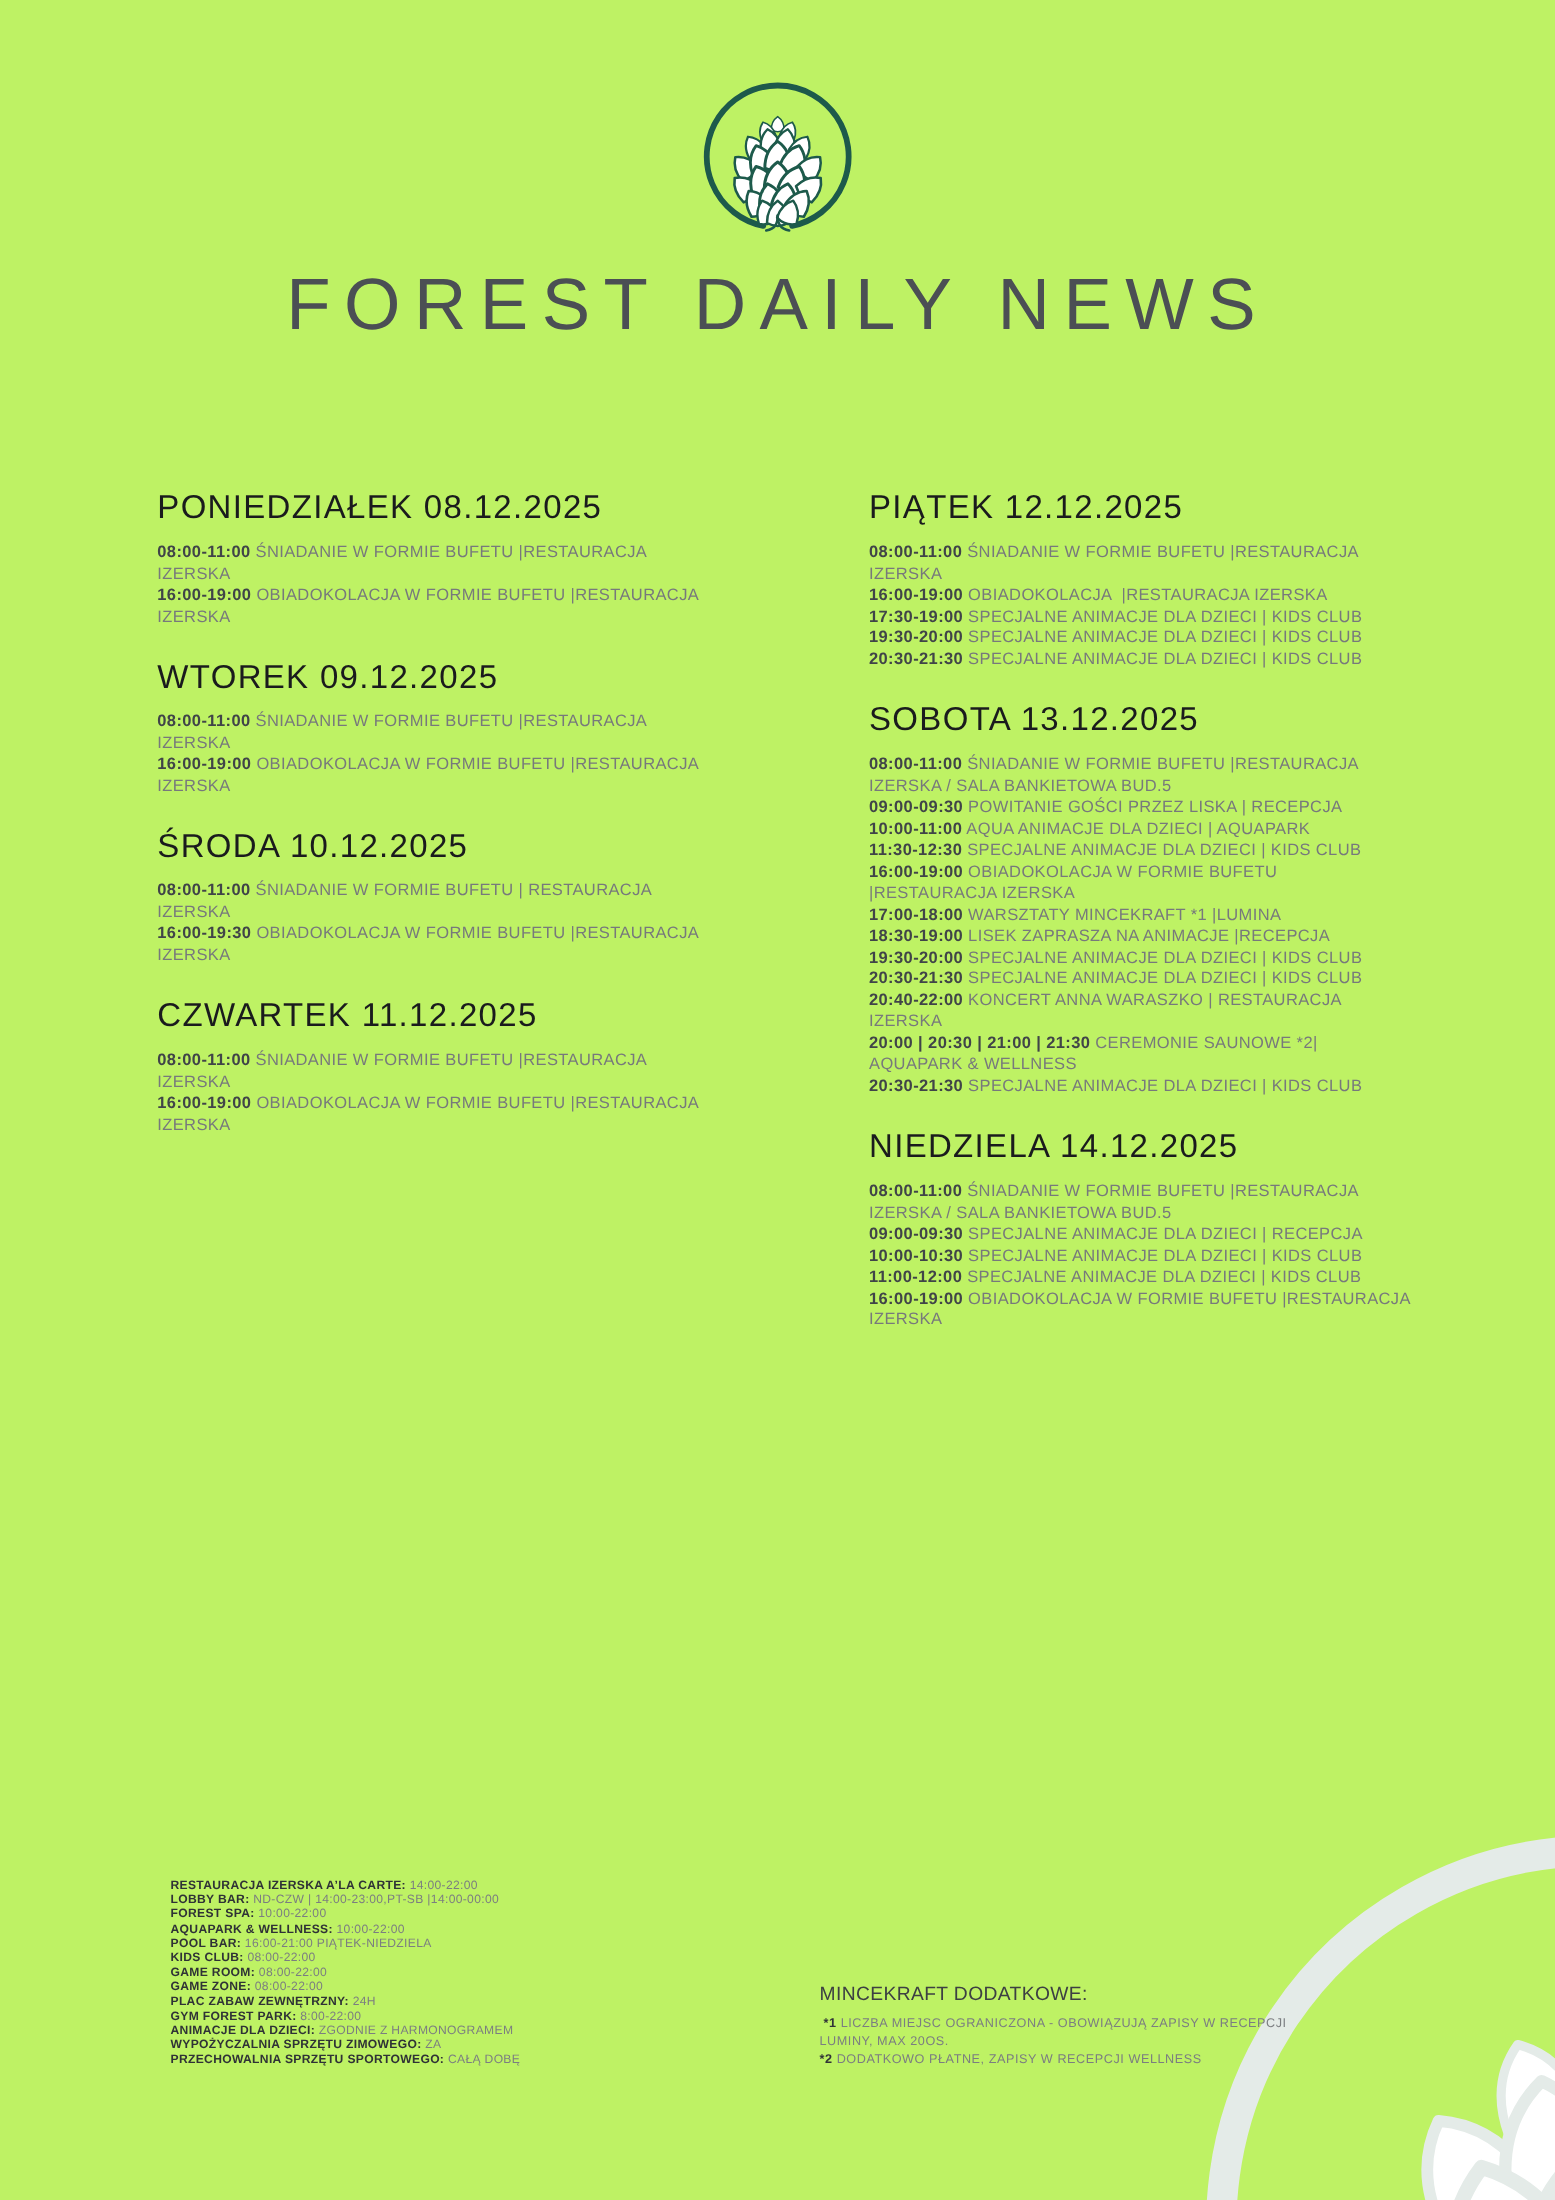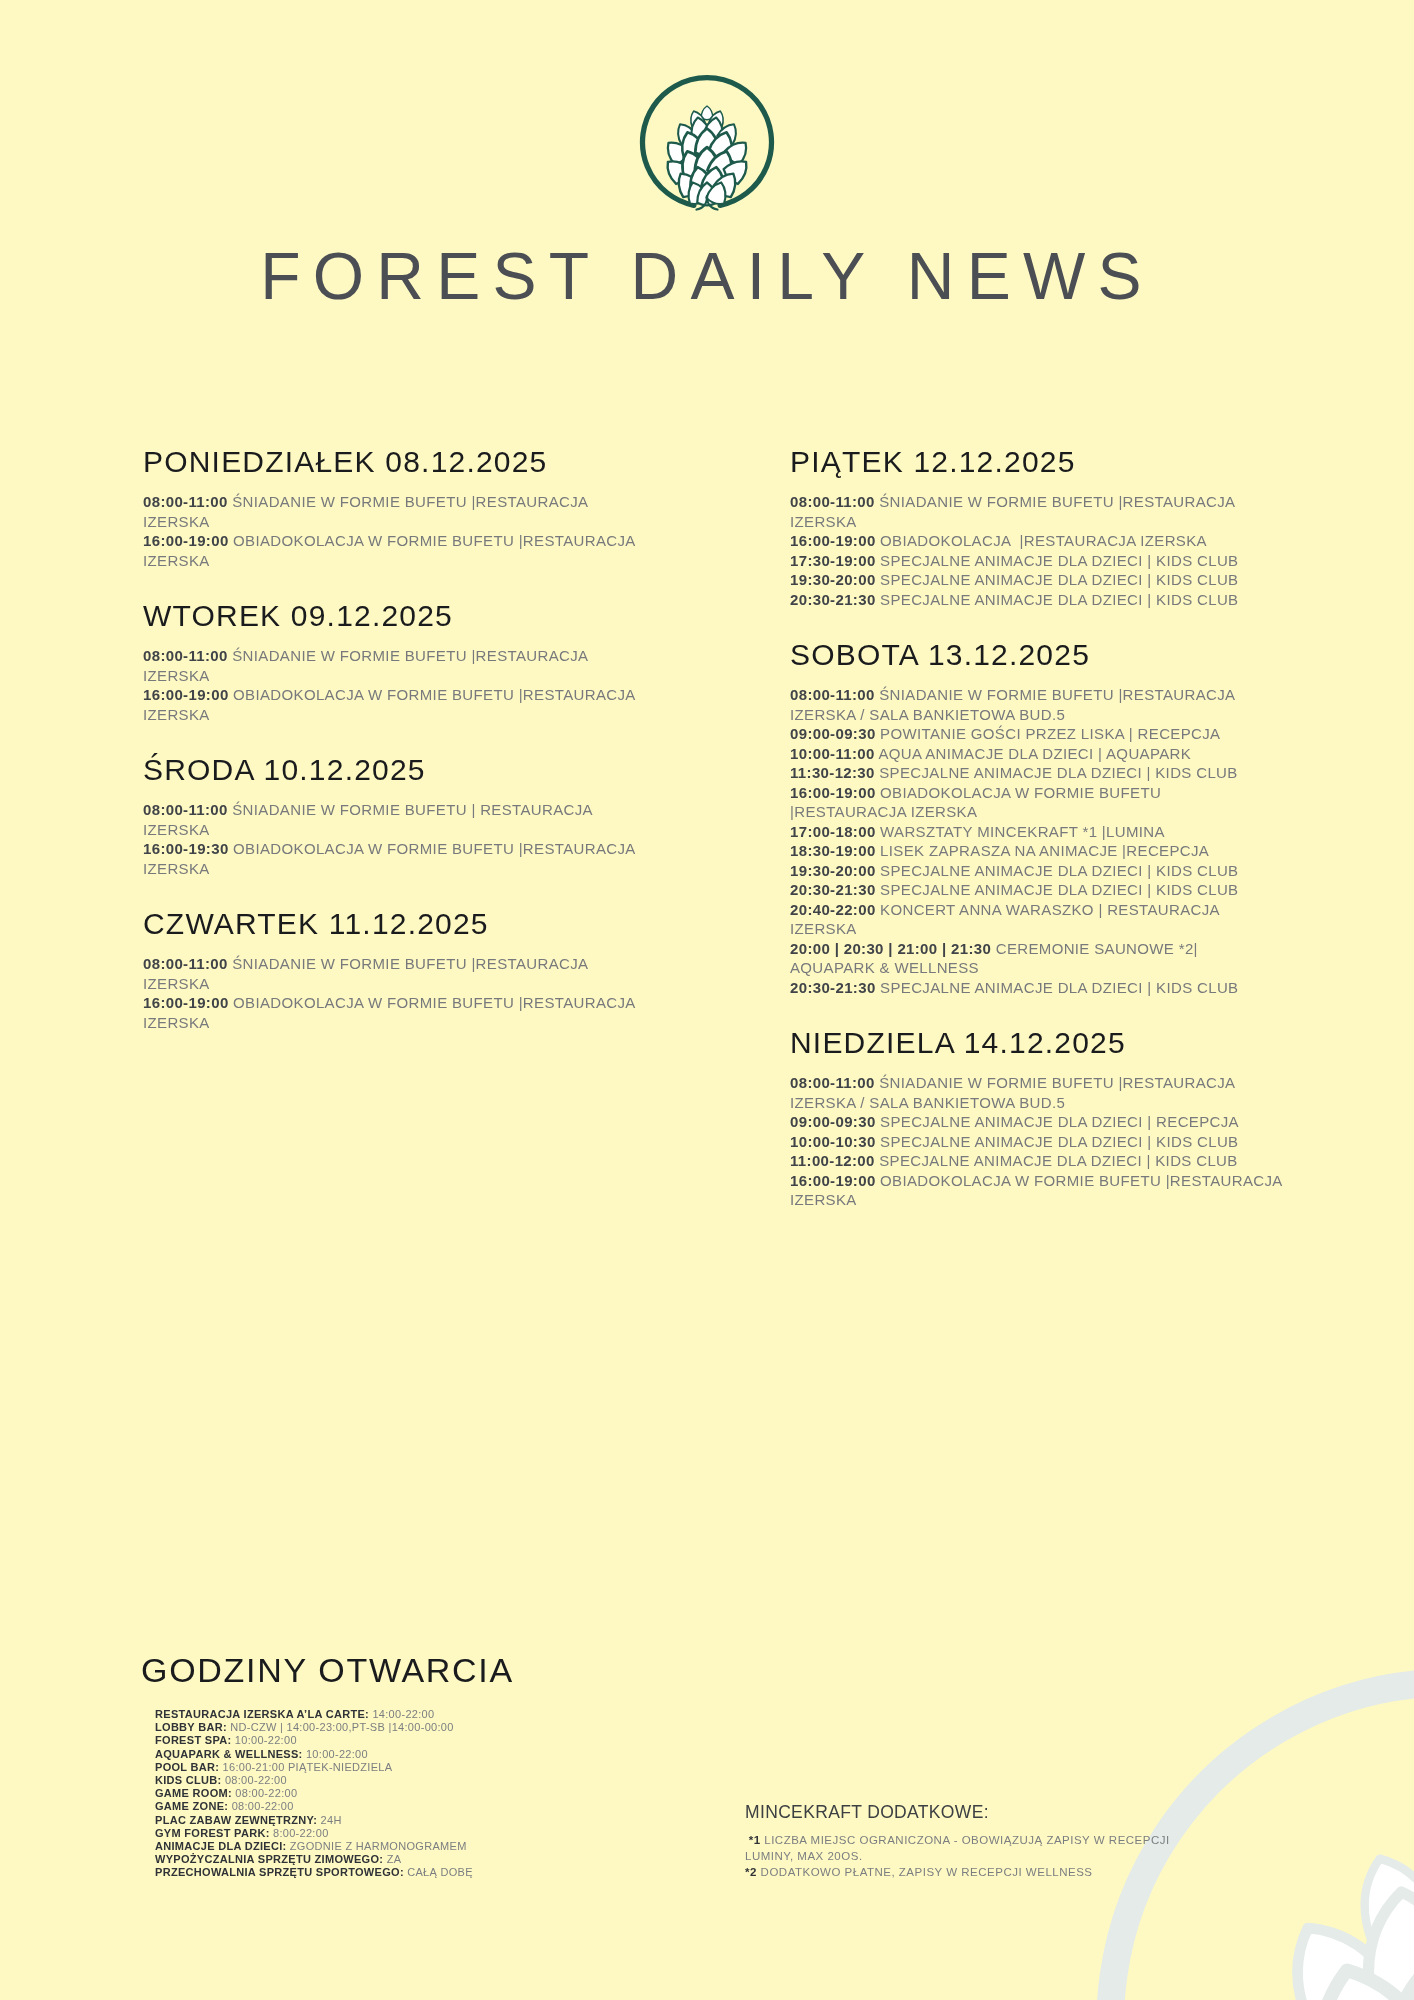--- a/index.html
+++ b/index.html
@@ -1,16 +1,16 @@
 <!DOCTYPE html>
 <html><head>
 <meta charset="utf-8">
 <style>
   html,body{margin:0;padding:0;background:#ffffff;}
-  .page{position:relative;width:1414px;height:2000px;background:#fef9c3;overflow:hidden;
+  .page{position:relative;width:1414px;height:2000px;background:#bef264;overflow:hidden;
         font-family:"Liberation Sans",sans-serif;color:#76797c;}
 
   .logo{position:absolute;left:632px;top:66px;width:150px;height:158px;color:#1d5a4b;}
   .watermark{position:absolute;left:1055px;top:1642px;width:790px;height:790px;color:#e4ebe8;}
 
   .title{position:absolute;left:0;top:243px;width:100%;text-align:center;
          font-size:66px;line-height:66px;font-weight:300;letter-spacing:.185em;
          color:#4b4f54;white-space:nowrap;}
   .subtitle{position:absolute;left:0;top:352px;width:100%;text-align:center;
             font-size:24px;line-height:28px;font-weight:700;letter-spacing:.03em;color:#54585c;}
@@ -165,21 +165,20 @@
 IZERSKA / SALA BANKIETOWA BUD.5</span></div>
           <div class="entry"><span class="time">09:00-09:30</span><span class="desc"> SPECJALNE ANIMACJE DLA DZIECI | RECEPCJA</span></div>
           <div class="entry"><span class="time">10:00-10:30</span><span class="desc"> SPECJALNE ANIMACJE DLA DZIECI | KIDS CLUB</span></div>
           <div class="entry"><span class="time">11:00-12:00</span><span class="desc"> SPECJALNE ANIMACJE DLA DZIECI | KIDS CLUB</span></div>
           <div class="entry"><span class="time">16:00-19:00</span><span class="desc"> OBIADOKOLACJA W FORMIE BUFETU |RESTAURACJA
 IZERSKA</span></div>
         </div>
       </section>
     </div>
 
-  <h2 class="hours-title">GODZINY OTWARCIA</h2>
   <div class="hours-list">
       <div class="hour-row"><b>RESTAURACJA IZERSKA A’LA CARTE:</b><span> 14:00-22:00</span></div>
       <div class="hour-row"><b>LOBBY BAR:</b><span> ND-CZW | 14:00-23:00,PT-SB |14:00-00:00</span></div>
       <div class="hour-row"><b>FOREST SPA:</b><span> 10:00-22:00</span></div>
       <div class="hour-row"><b>AQUAPARK &amp; WELLNESS:</b><span> 10:00-22:00</span></div>
       <div class="hour-row"><b>POOL BAR:</b><span> 16:00-21:00 PIĄTEK-NIEDZIELA</span></div>
       <div class="hour-row"><b>KIDS CLUB:</b><span> 08:00-22:00</span></div>
       <div class="hour-row"><b>GAME ROOM:</b><span> 08:00-22:00</span></div>
       <div class="hour-row"><b>GAME ZONE:</b><span> 08:00-22:00</span></div>
       <div class="hour-row"><b>PLAC ZABAW ZEWNĘTRZNY:</b><span> 24H</span></div>

